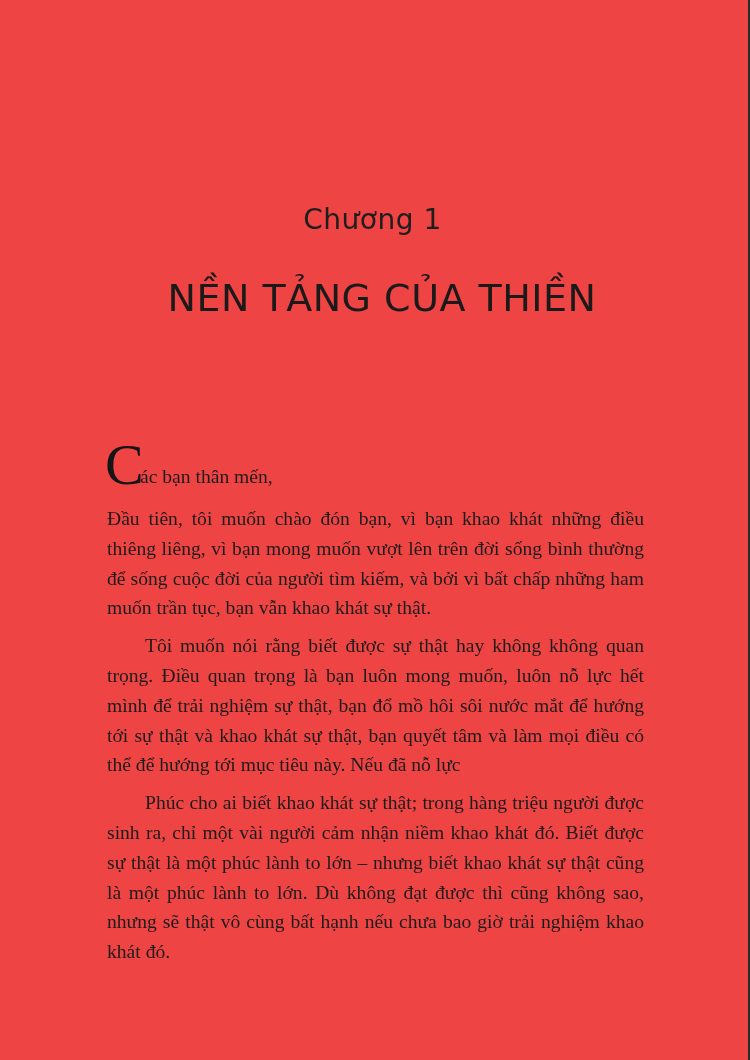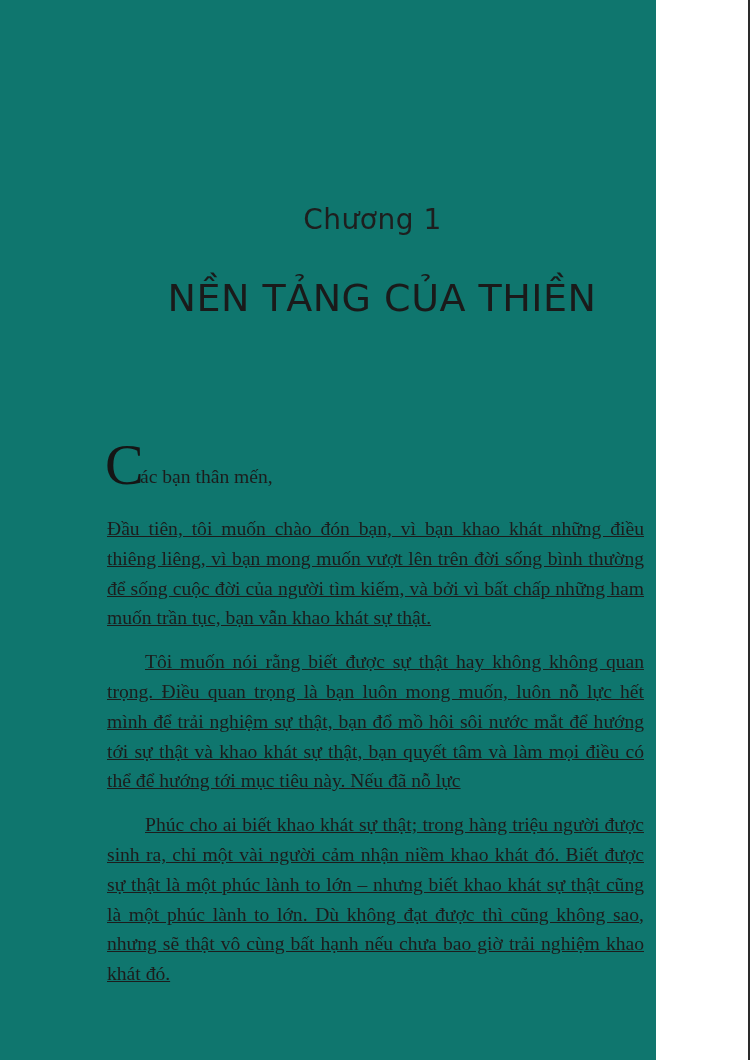--- a/index.html
+++ b/index.html
@@ -11,23 +11,23 @@
     width: 750px;
     height: 1060px;
     position: relative;
     overflow: hidden;
     font-family: "Liberation Serif", "DejaVu Serif", serif;
     color: #1c1c1c;
   }
   .page {
     position: absolute;
     left: 0; top: 0;
-    width: 656px;
+    width: 748px;
     height: 1060px;
-    background: #0f766e;
+    background: #ef4444;
   }
   .page-edge {
     position: absolute;
     right: 0; top: 0;
     width: 2px;
     height: 1060px;
     background: #2a2a2a;
   }
   .chapter-label {
     position: absolute;
@@ -73,22 +73,21 @@
     line-height: 58px;
     color: #151515;
   }
   .greeting-rest {
     position: absolute;
     left: 33px;
     top: 22px;
     line-height: 29.8px;
   }
   p.para {
-    margin: 14px 0 8px 0;
-    text-decoration: underline;
+    margin: 4px 0 8px 0;
   }
   p.para.indent {
     text-indent: 38px;
   }
 </style>
 </head>
 <body>
 
 <div class="page">
 

